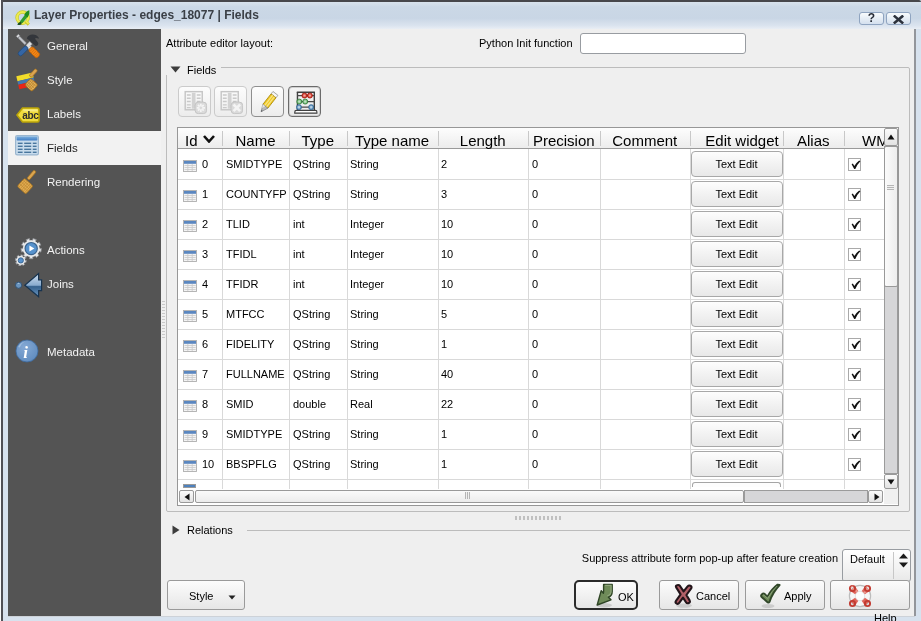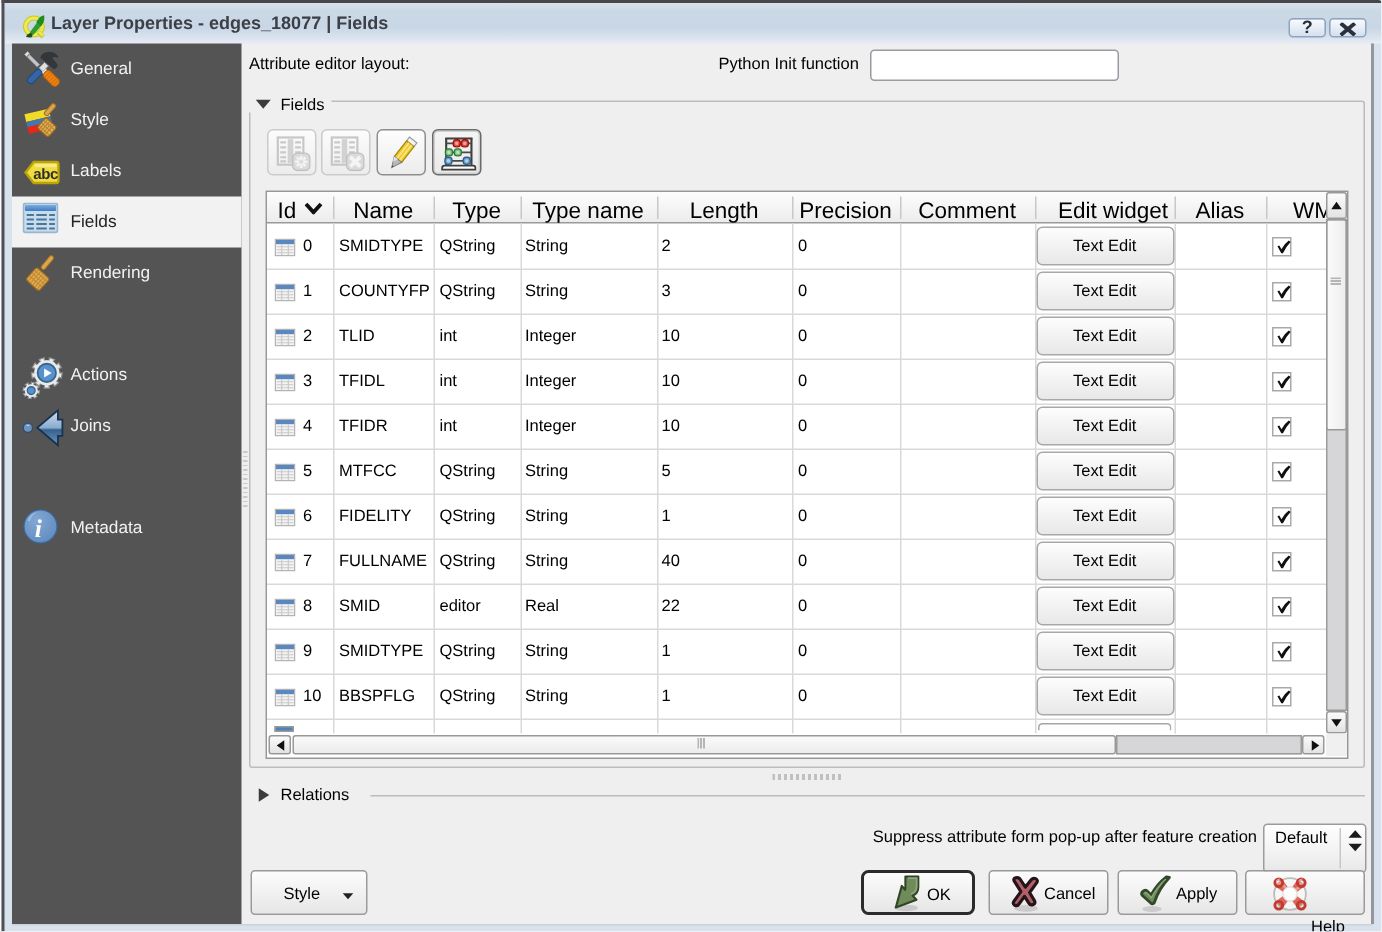--- a/index.html
+++ b/index.html
@@ -553,21 +553,21 @@
     <g stroke="#c9c9c9" stroke-width="0.8">
       <line x1="1.5" y1="5.5" x2="12.7" y2="5.5"></line>
           <line x1="1.5" y1="7.5" x2="12.7" y2="7.5"></line>
           <line x1="1.5" y1="9.5" x2="12.7" y2="9.5"></line>
       <line x1="4.8" y1="4" x2="4.8" y2="11"></line>
           <line x1="9.2" y1="4" x2="9.2" y2="11"></line>
     </g>
       </svg></div>
 <div class="cell" style="left:202px;top:397.5px;">8</div>
 <div class="cell" style="left:226px;top:397.5px;">SMID</div>
-<div class="cell" style="left:293px;top:397.5px;">editor</div>
+<div class="cell" style="left:293px;top:397.5px;">double</div>
 <div class="cell" style="left:350px;top:397.5px;">Real</div>
 <div class="cell" style="left:441px;top:397.5px;">22</div>
 <div class="cell" style="left:532px;top:397.5px;">0</div>
 <div class="tebtn" style="top:390.5px;">Text Edit</div>
 <div class="cbx" style="top:397.5px;">
       <svg width="13" height="13" viewBox="0 0 13 13" style="position:absolute;left:0;top:-1px;">
         <path d="M2.6 6.2 L3.9 5.6 L5.3 8.1 Q7.4 4.4 10.2 2.4 L11.4 3.3 Q8 6.8 6.3 10.9 L5.2 10.9 Z" fill="#111"></path>
       </svg>
     </div>
 <div class="ricon" style="top:427.5px;"><svg width="14" height="12" viewBox="0 0 14 12" style="">
@@ -655,21 +655,21 @@
           <path d="M5.5 0.5 L10 5.5 L1 5.5 Z" fill="#1a1a1a"></path>
           <path d="M5.5 14.5 L10 9.5 L1 9.5 Z" fill="#1a1a1a"></path>
         </svg></span>
     </div>
 <div class="bbtn" style="left:167px;width:78px;">
       <span class="blb" style="left:21px;">Style</span>
       <svg style="position:absolute;left:60px;top:14px;" width="8" height="5" viewBox="0 0 8 5">
         <path d="M0.5 0.5 L7.5 0.5 L4 4.5 Z" fill="#222"></path>
       </svg>
     </div>
-<div class="bbtn" style="left:574px;width:76px;border:2px solid #2b2b2b;border-radius:5px;">
+<div class="bbtn" style="left:574px;width:64px;border:2px solid #2b2b2b;border-radius:5px;">
       <span class="bic" style="left:18px;top:1px;"><svg width="23" height="25" viewBox="0 0 23 25">
     <ellipse cx="10" cy="22.3" rx="8" ry="2.2" fill="#000" opacity="0.13"></ellipse>
     <path d="M9.6 1.4 L18.2 1.4 L18.2 8.4 Q18.2 12.8 14.4 14.2 L17 16.8 L3.2 22 L7.2 7.6 L9.4 10.2 Q9.6 9.4 9.6 8.4 Z" fill="#6f8b59" stroke="#2f4526" stroke-width="1.4" stroke-linejoin="round"></path>
     <path d="M11.2 2.4 L17.1 2.4 L17.1 8 Q17.1 11.6 13.4 12.9" fill="none" stroke="#94aa81" stroke-width="1.2" opacity="0.9"></path>
     </svg></span>
       <span class="blb" style="left:42px;">OK</span>
     </div>
 <div class="bbtn" style="left:659px;width:80px;">
       <span class="bic" style="left:13px;top:2px;"><svg width="22" height="26" viewBox="0 0 22 26">
     <ellipse cx="11" cy="22.6" rx="8" ry="2.2" fill="#000" opacity="0.12"></ellipse>

